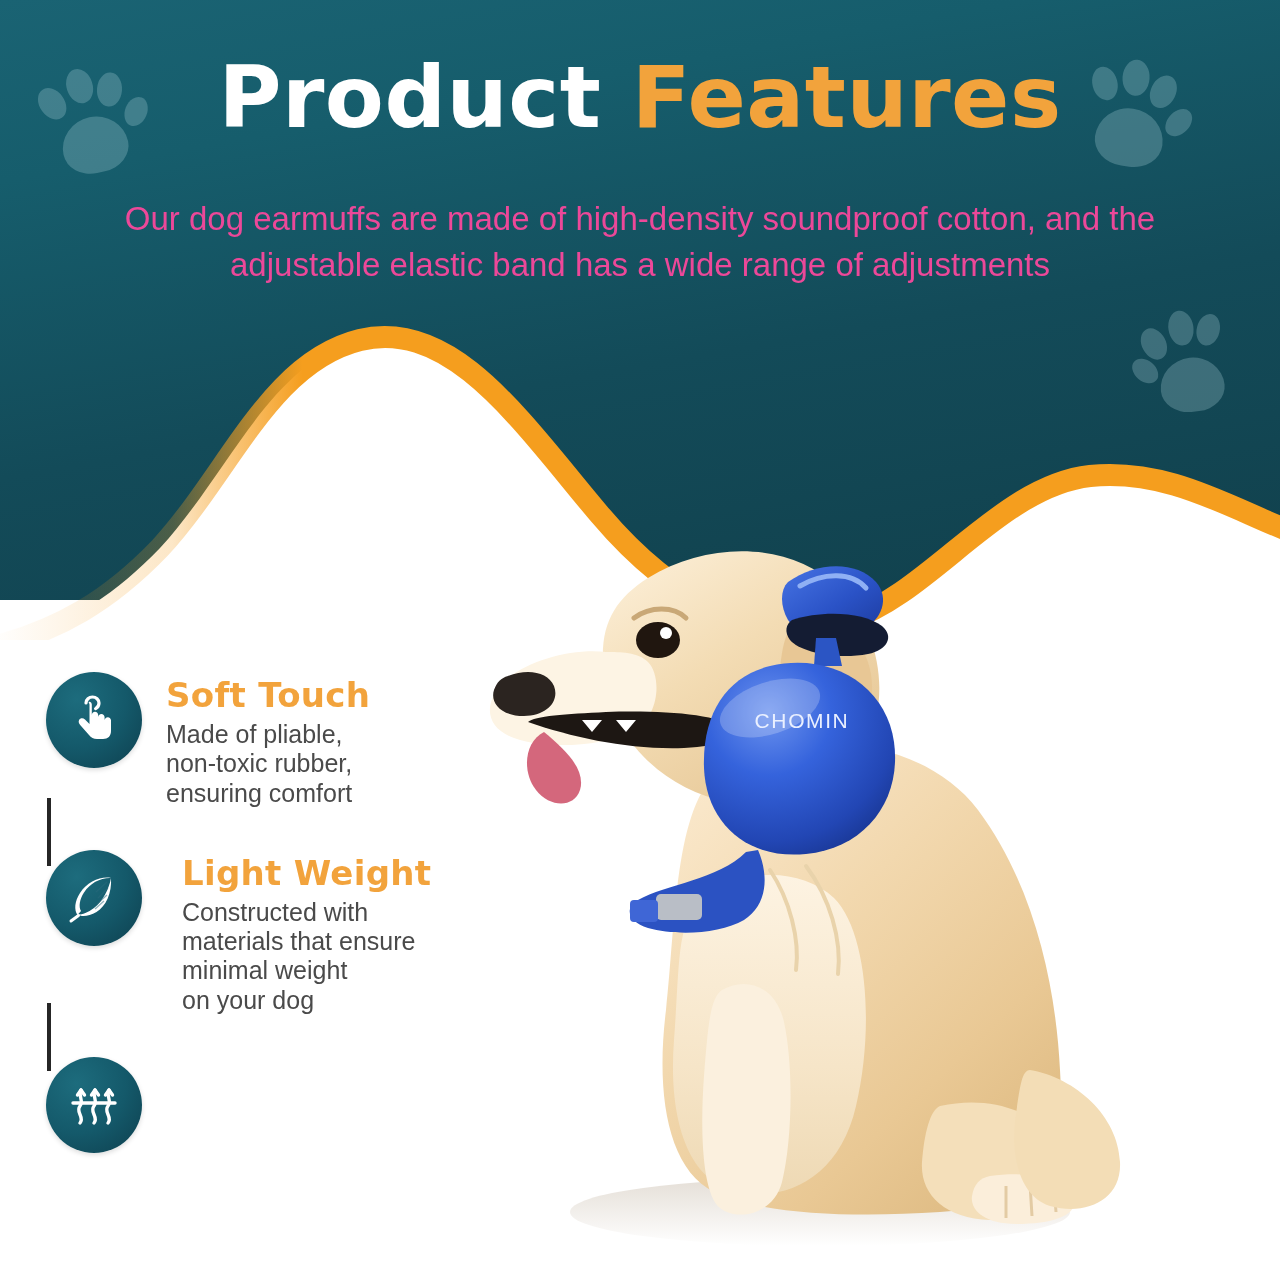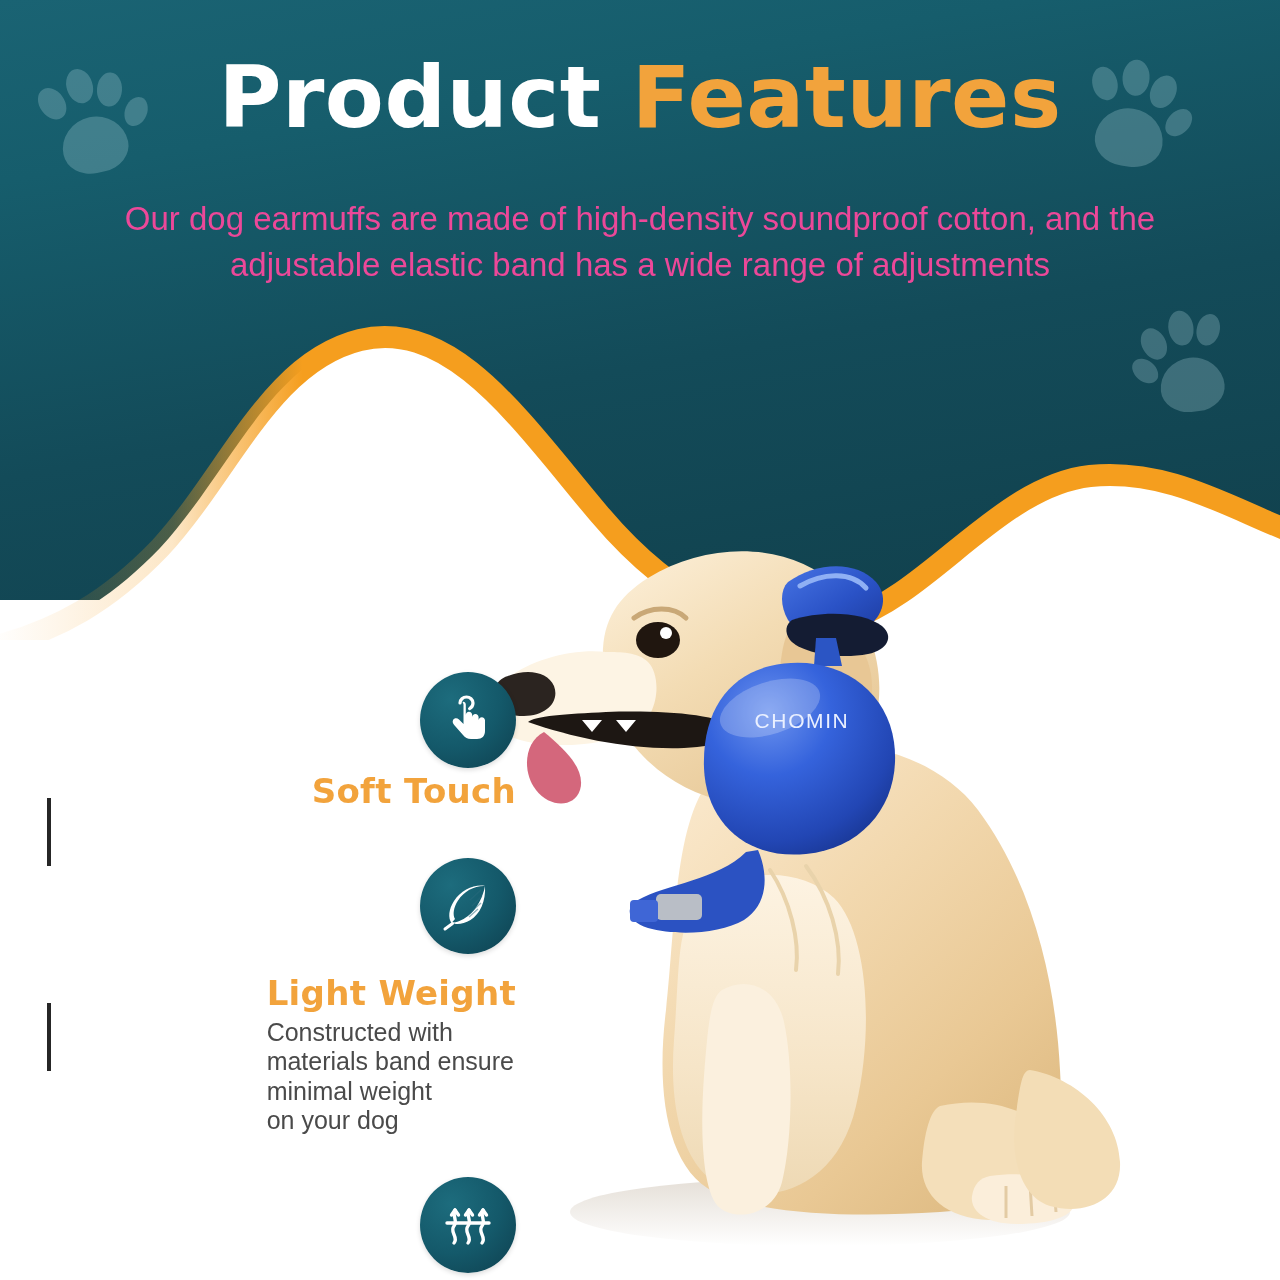--- a/index.html
+++ b/index.html
@@ -117,22 +117,21 @@
   
   .features {
     position: absolute;
     left: 46px;
     top: 672px;
     width: 470px;
   }
   .feature {
     position: relative;
     display: flex;
-    align-items: flex-end;
-    flex-direction: column;
+    align-items: flex-start;
   }
   .f-icon {
     position: relative;
     flex: 0 0 auto;
     width: 96px;
     height: 96px;
     border-radius: 50%;
     background: radial-gradient(circle at 32% 28%, #1d6c7d 0%, #14596a 52%, #0e3f4e 100%);
     display: flex;
     align-items: center;
@@ -381,38 +380,41 @@
           <path d="M20.5,9.5 L20.5,29 L16,24.5 C14,22.6 11,23 10,25.2 C9.2,27 10,28.6 11.4,30.2
                    L20,40 C22,42.4 24.6,44 28,44 L34,44 C39,44 42,41 42,36
                    L42,25.5 C42,23.6 40.6,22.2 38.8,22.2 C37,22.2 35.6,23.6 35.6,25.4
                    L35.6,22.2 C35.6,20.4 34.2,19 32.4,19 C30.6,19 29.2,20.4 29.2,22.2
                    L29.2,20 C29.2,18.2 27.8,16.8 26,16.8 C24.2,16.8 22.8,18.2 22.8,20
                    L22.8,9.5 C22.8,7.9 21.6,6.7 20.1,6.8 C18.8,6.9 20.5,8.1 20.5,9.5 Z" fill="#ffffff"></path>
         </svg>
       </div>
       <div class="f-body">
         <div class="f-title">Soft Touch</div>
+        <div class="f-desc">Made of pliable,
+non-toxic rubber,
+ensuring comfort</div>
       </div>
     </div>
 
     <div class="feature" style="margin-bottom: 42px; gap: 16px;">
       <div class="f-icon">
         <svg width="54" height="54" viewBox="0 0 54 54">
           <path d="M44,7 C34,5 20,11 13,22 C7.5,30.6 7,39 10.5,44 L14,40
                    C11.5,35.5 12.5,28.5 17,21.5 C23,12 34,6.5 44,7 Z" fill="#ffffff"></path>
           <path d="M44,7 C42,18 36,30 27,37 C21,41.6 15.5,43.5 11,43.5
                    C14,46 22,45.5 29.5,41 C39,35.2 45,22 44,7 Z" fill="#ffffff"></path>
           <path d="M11.5,44.5 L4,50" stroke="#ffffff" stroke-width="3" stroke-linecap="round"></path>
           <path d="M40,11 L29,21 M41,17 L31,27 M40,24 L30,33 M37,30 L28,38" stroke="#2a6a7c" stroke-width="1.4" opacity="0.5"></path>
         </svg>
       </div>
       <div class="f-body">
         <div class="f-title">Light Weight</div>
         <div class="f-desc">Constructed with
-materials band ensure
+materials that ensure
 minimal weight
 on your dog</div>
       </div>
     </div>
 
     <div class="feature">
       <div class="f-icon">
         <svg width="52" height="52" viewBox="0 0 52 52">
           <g stroke="#ffffff" stroke-width="3.4" fill="none" stroke-linecap="round" stroke-linejoin="round">
             <path d="M12,44 C17,38 7,33 12,27 C16,22 10,17 13,11"></path>

